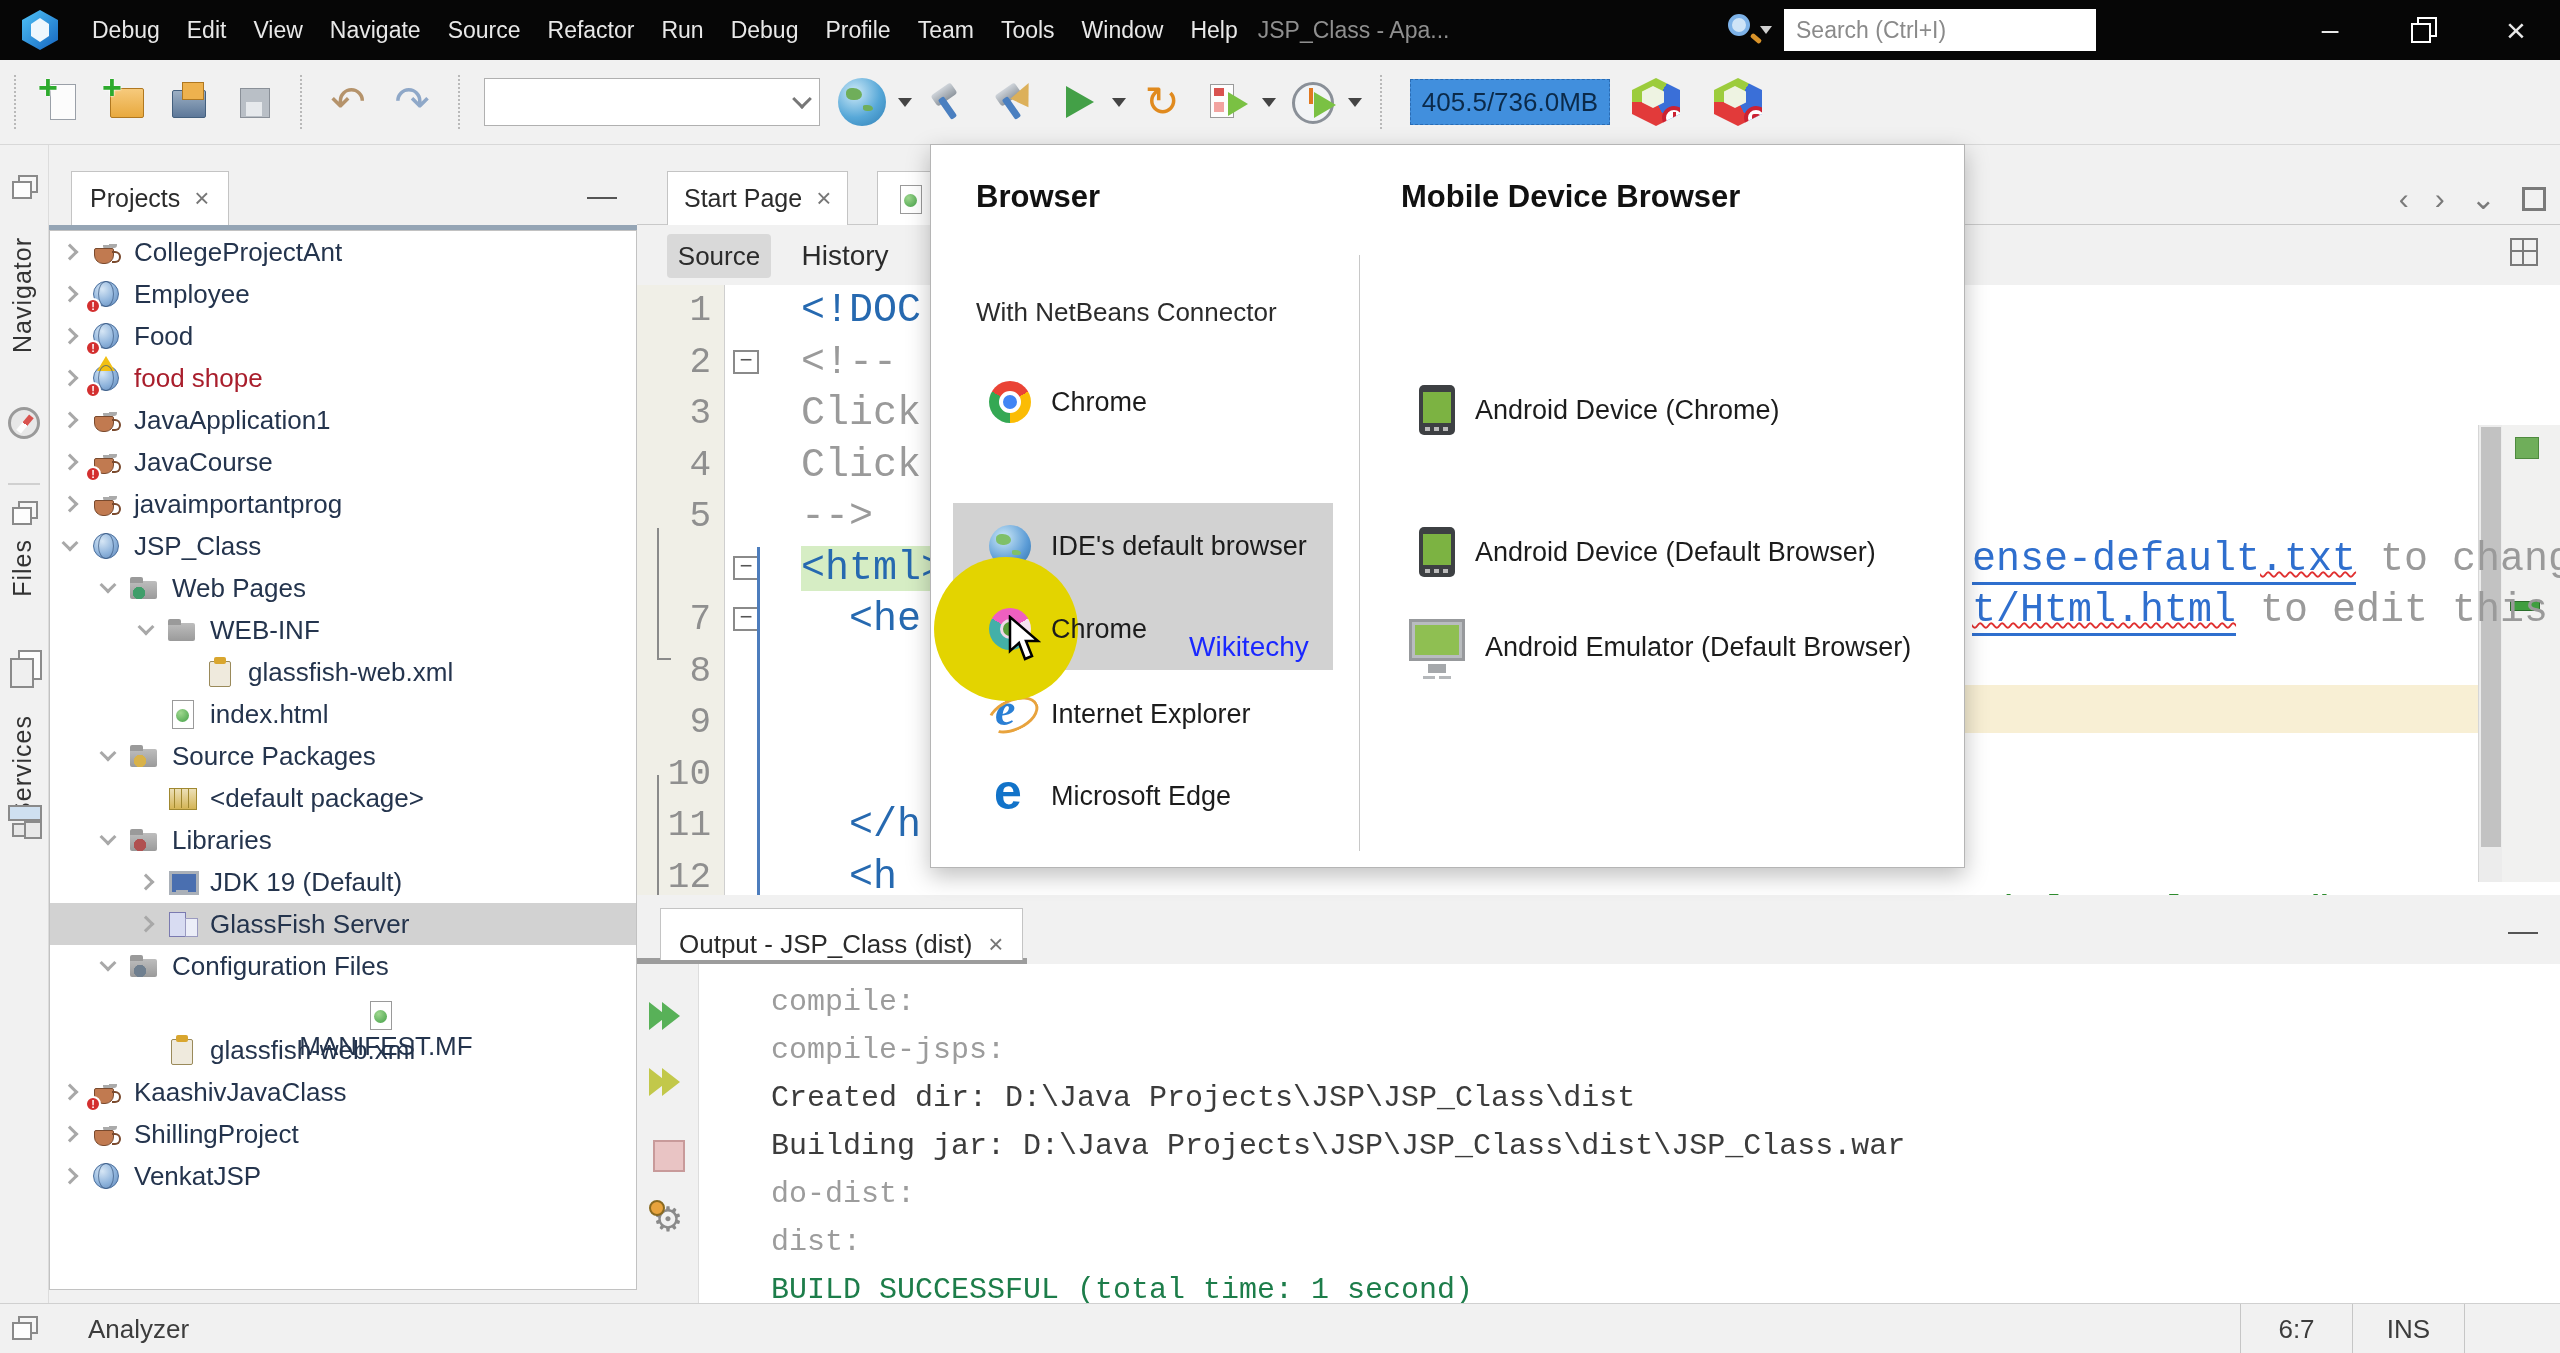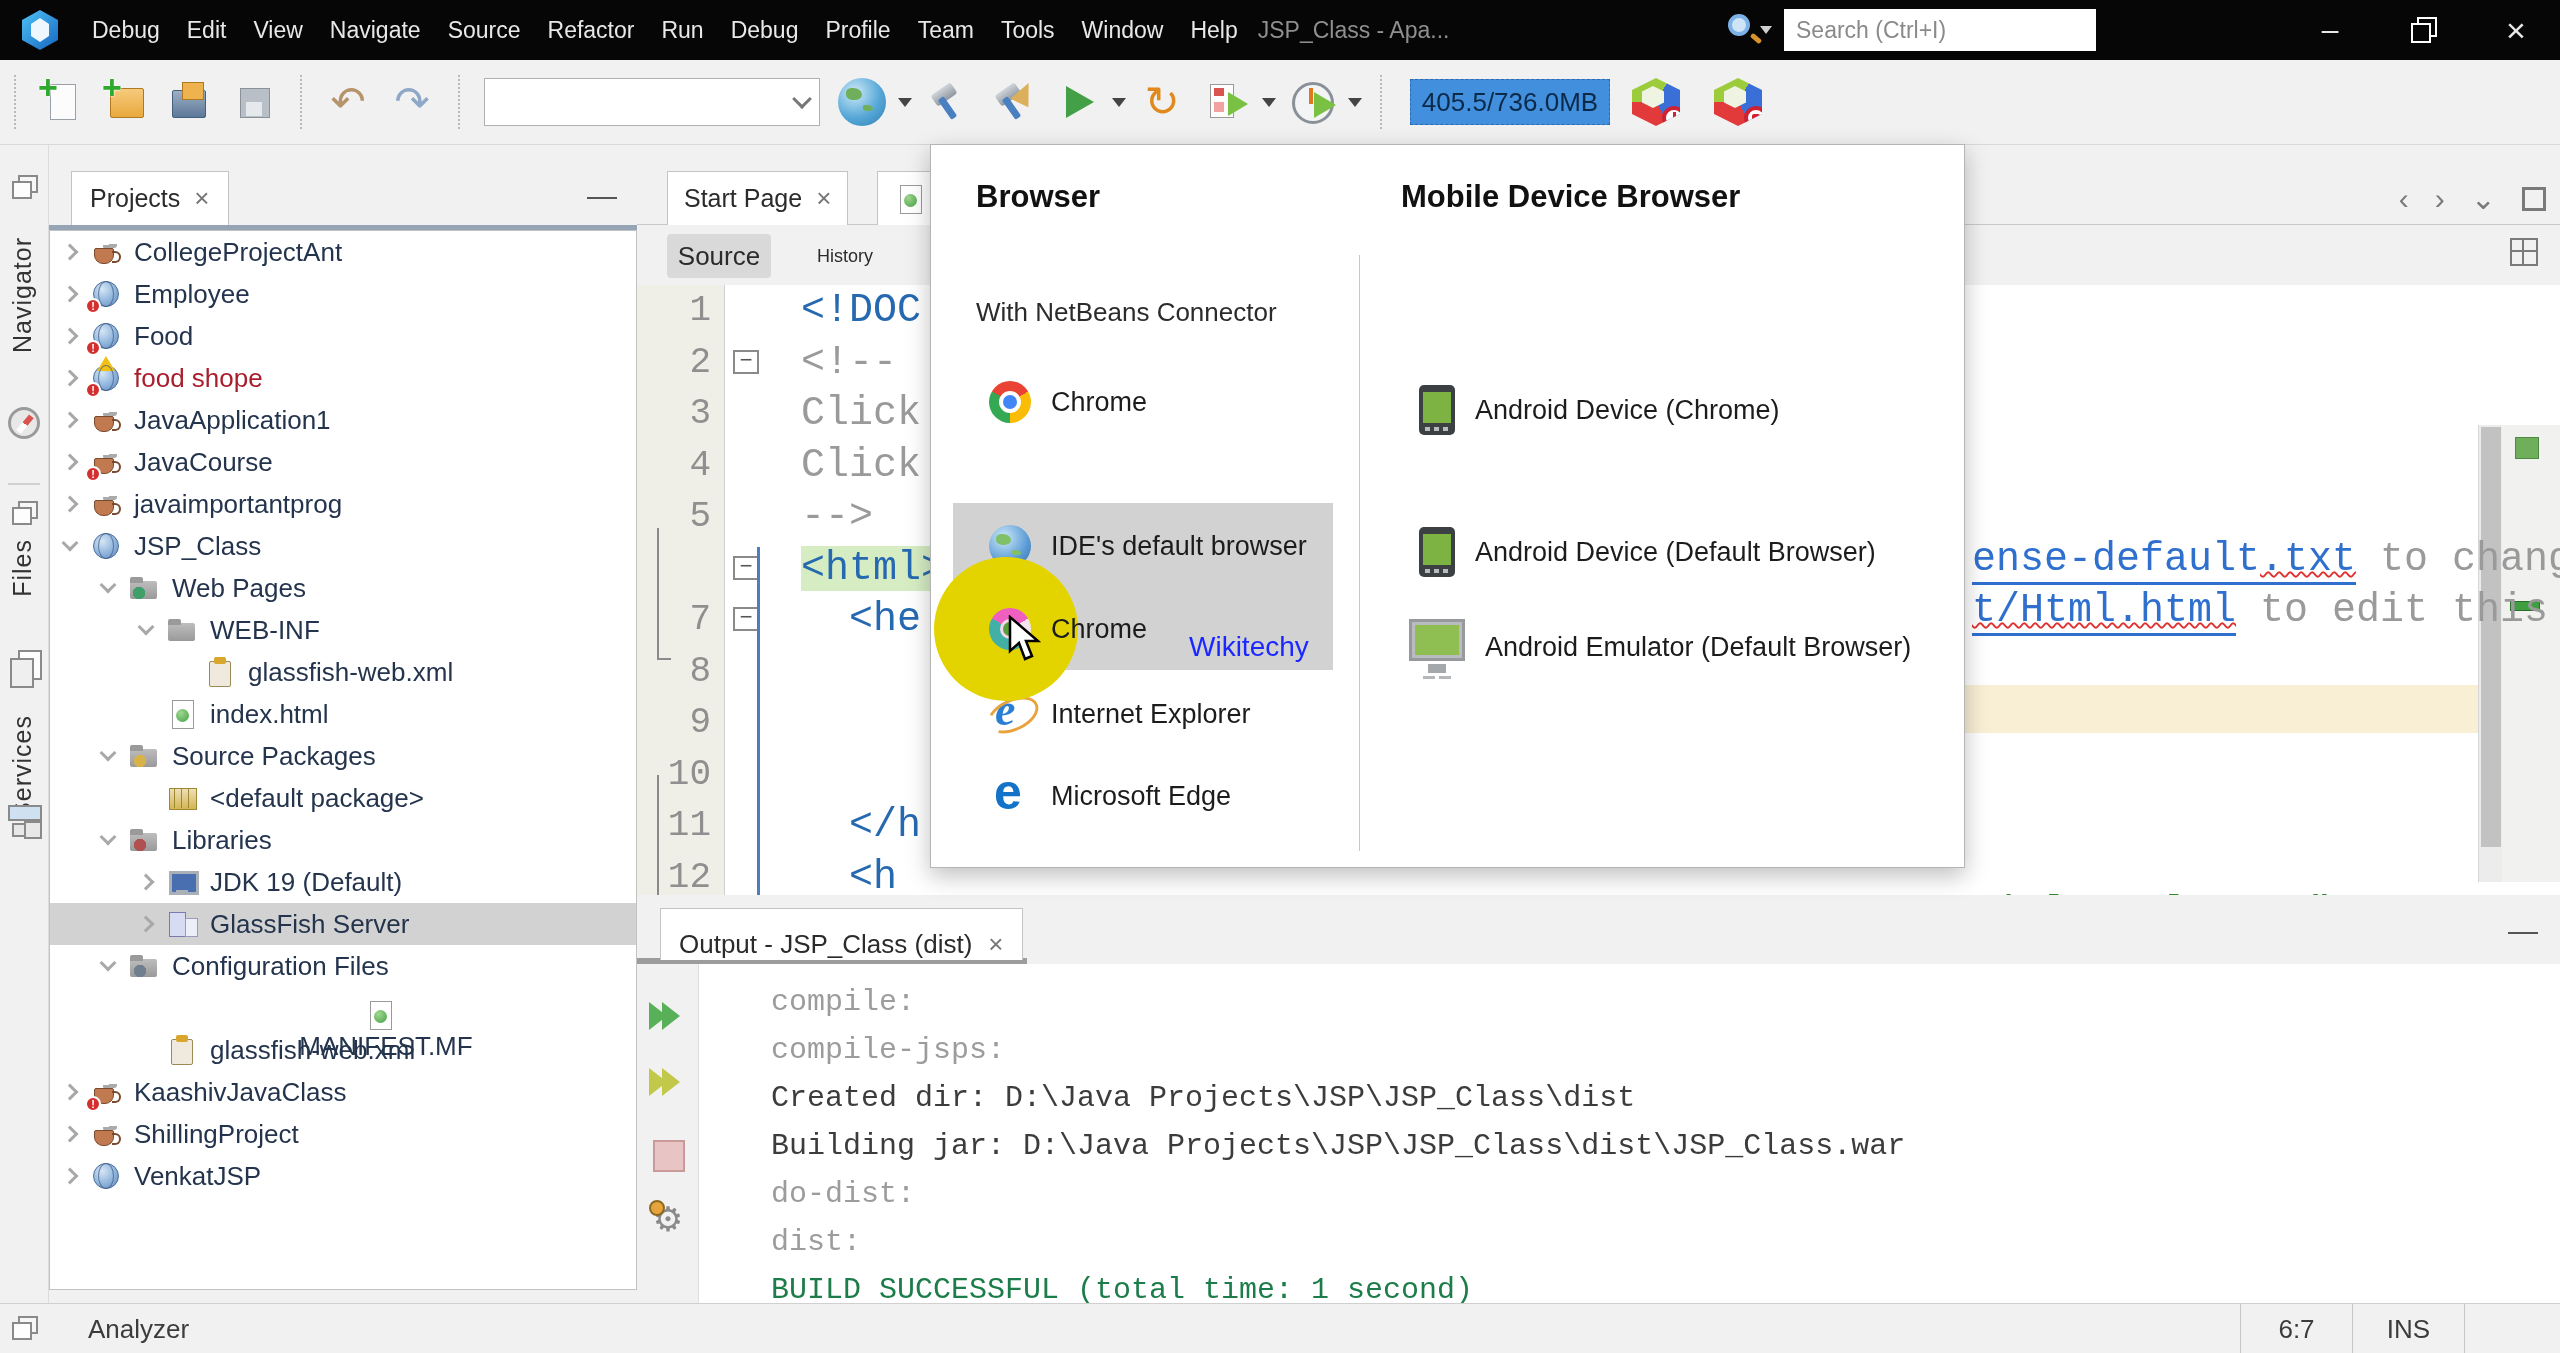--- a/index.html
+++ b/index.html
@@ -174,21 +174,21 @@
   #ed-tabrow { position:absolute; left:0; top:26px; width:100%; height:54px; border-bottom:1px solid #c9c9c9; }
   .ed-tab { position:absolute; top:0; height:54px; background:#fff; border:1px solid #c4c4c4; border-bottom:none;
            display:flex; align-items:center; gap:14px; padding:0 16px; font-size:25px; color:#2b2b2b; }
   #ed-tab1 { left:30px; }
   #ed-tab2 { left:240px; width:90px; overflow:hidden; }
   #ed-controls { position:absolute; right:14px; top:10px; display:flex; gap:26px; color:#7a7a7a; font-size:30px; align-items:center; }
   #ed-controls .box { width:24px; height:24px; border:3px solid #7a7a7a; }
   #ed-viewrow { position:absolute; left:0; top:81px; width:100%; height:58px; }
   #btn-source { position:absolute; left:30px; top:8px; width:104px; height:44px; background:#d9d9d9;
            border-radius:4px; font-size:26px; color:#2b2b2b; display:flex; align-items:center; justify-content:center; }
-  #btn-history { position:absolute; left:156px; top:8px; width:104px; height:44px; font-size:18px; color:#2b2b2b;
+  #btn-history { position:absolute; left:156px; top:8px; width:104px; height:44px; font-size:28px; color:#2b2b2b;
            display:flex; align-items:center; justify-content:center; }
   #split-ico { position:absolute; right:22px; top:12px; width:28px; height:28px; border:2px solid #7a7a7a; }
   #split-ico::before { content:''; position:absolute; left:10px; top:0; bottom:0; width:2px; background:#7a7a7a; }
   #split-ico::after { content:''; position:absolute; top:10px; left:0; right:0; height:2px; background:#7a7a7a; }
   #code-area { position:absolute; left:0; top:140px; width:100%; bottom:13px; background:#fff; overflow:hidden; }
   #gutter-bg { position:absolute; left:0; top:0; bottom:0; width:88px; background:#f0efe7; border-right:1px solid #cfcfcf; }
   .code-line { display:flex; height:51.5px; align-items:center; position:relative; }
   .gut { width:88px; flex:none; text-align:right; padding-right:14px; font:36px "Liberation Mono",monospace; color:#8f8f8f; }
   .foldcol { width:46px; flex:none; position:relative; height:100%; }
   .foldbox { position:absolute; left:8px; top:13px; width:26px; height:24px; border:2px solid #8a8a8a; background:#fff;

